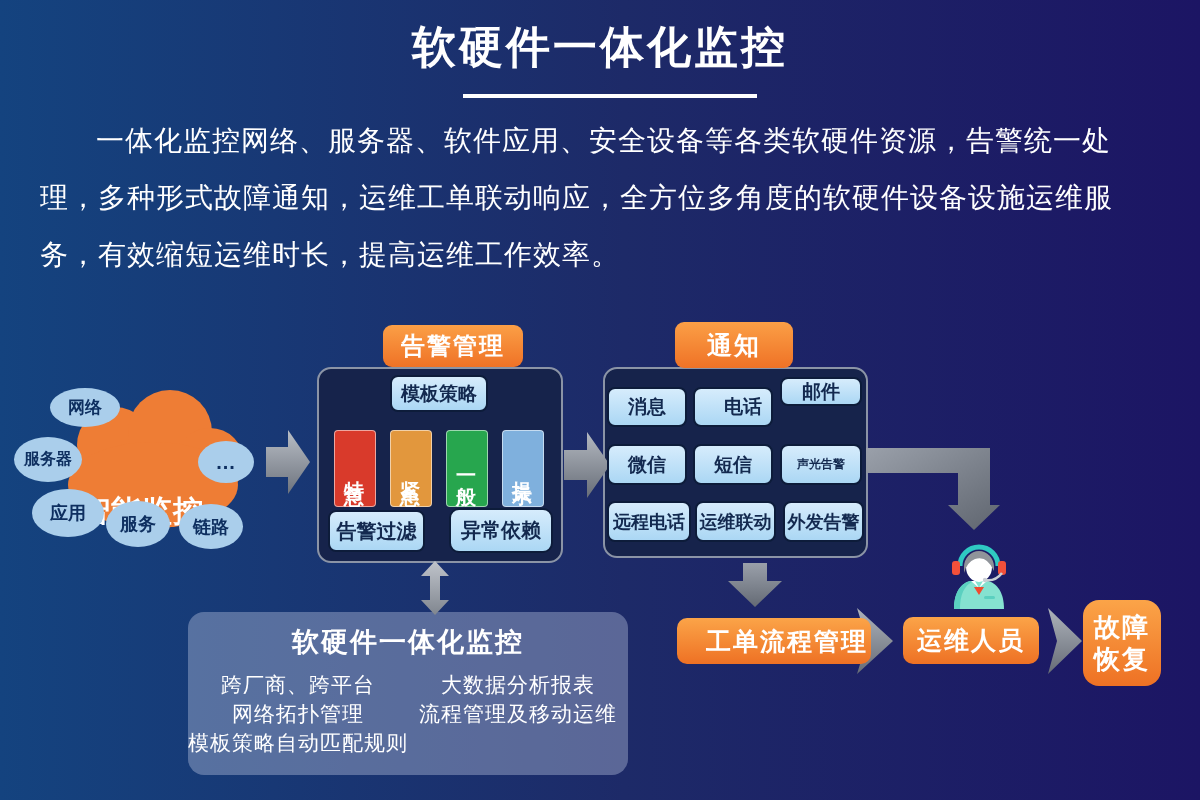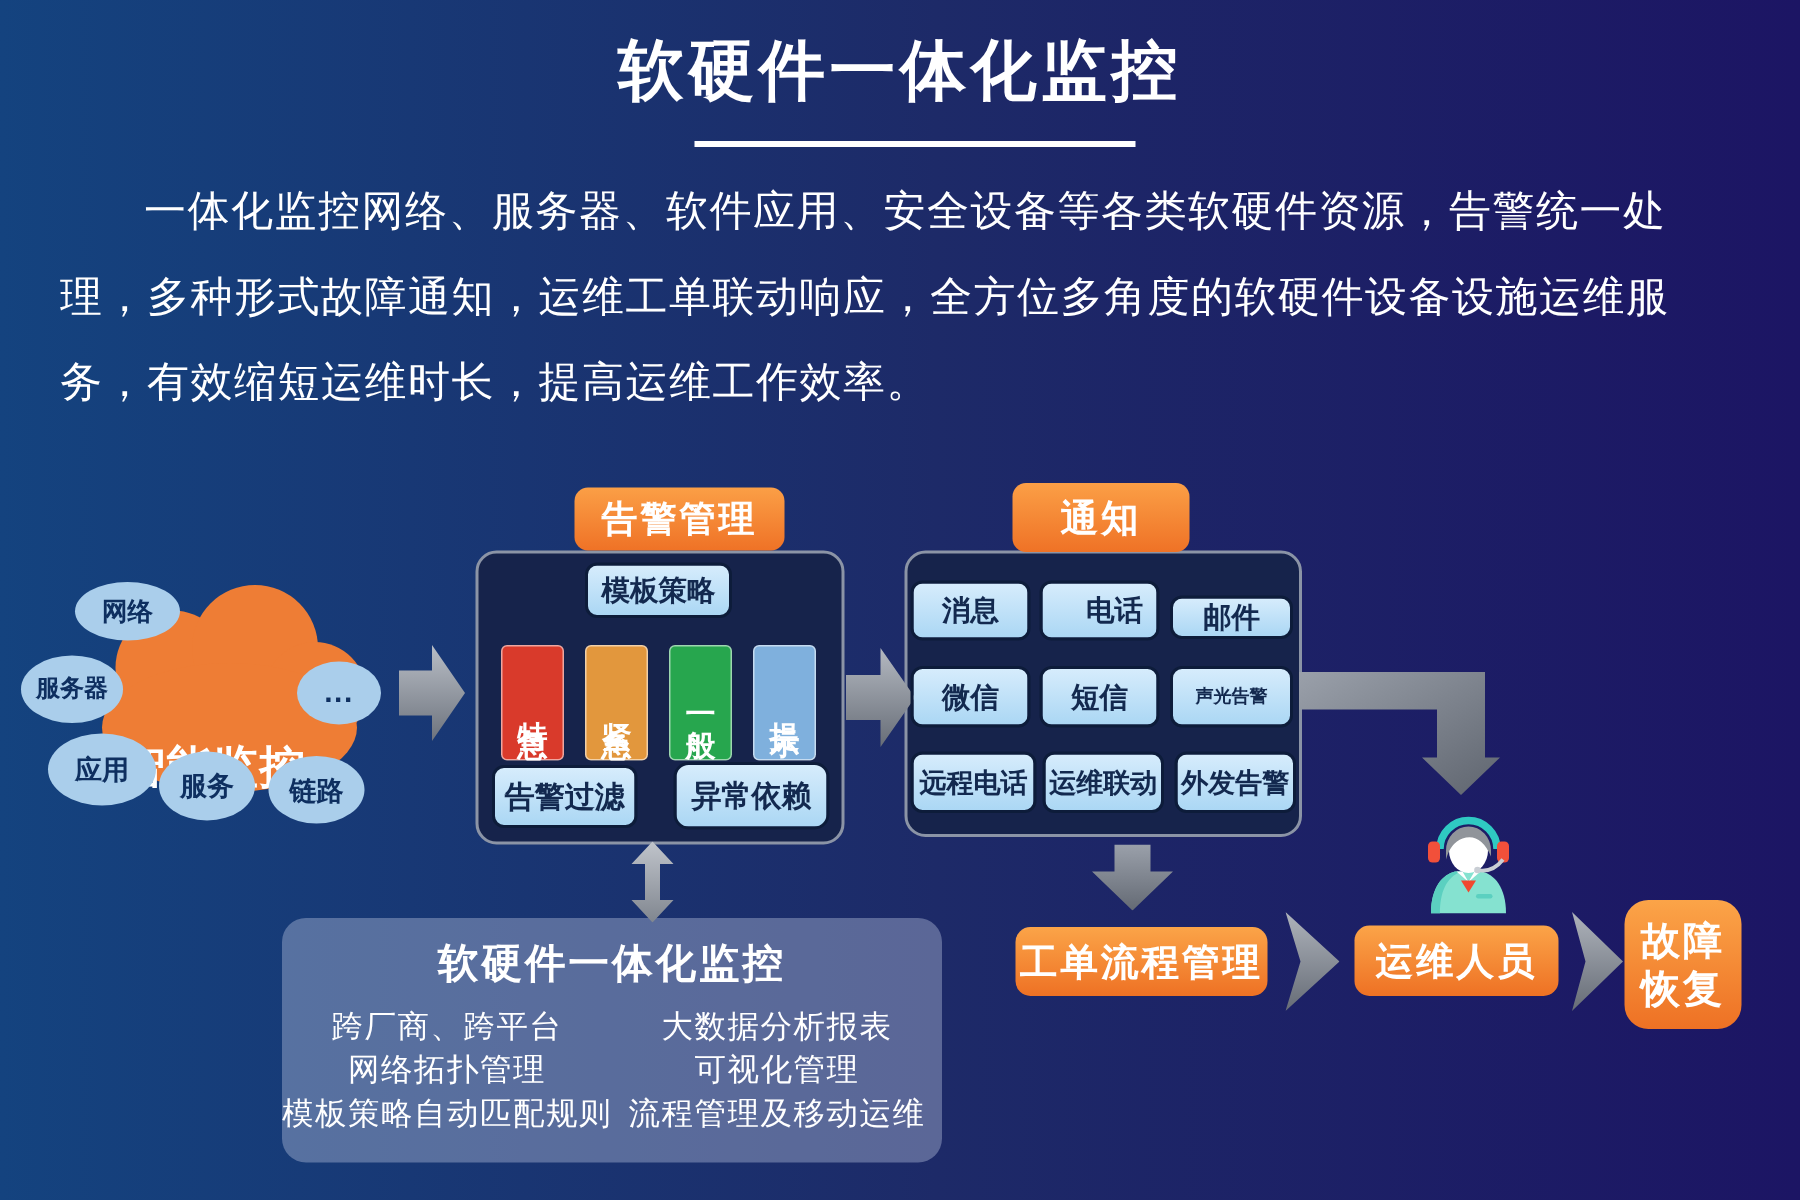--- a/index.html
+++ b/index.html
@@ -46,41 +46,41 @@
     font-weight:bold;font-size:20px;display:flex;align-items:center;justify-content:center;
     writing-mode:vertical-rl;text-orientation:upright;letter-spacing:6px;
     border:1px solid rgba(255,255,255,.55);box-sizing:border-box;z-index:2;padding-top:4px;}
   .lvl0{left:334px;background:#d93a2b;}
   .lvl1{left:390px;background:#e2973d;}
   .lvl2{left:446px;background:#27a64e;}
   .lvl3{left:502px;background:#7fb0dd;}
   .chan{font-size:19px;}
   .c0{left:607px;top:387px;width:80px;height:40px;}
   .c1{left:693px;top:387px;width:80px;height:40px;padding-left:20px;}
-  .c2{left:780px;top:397px;width:82px;height:29px;font-family:Liberation Mono, monospace;}
+  .c2{left:780px;top:377px;width:82px;height:29px;font-family:Liberation Mono, monospace;}
   .c3{left:607px;top:444px;width:80px;height:41px;}
   .c4{left:693px;top:444px;width:80px;height:41px;}
   .c5{left:780px;top:444px;width:82px;height:41px;font-size:12px;}
   .c6{left:607px;top:501px;width:84px;height:41px;font-size:18px;}
   .c7{left:695px;top:501px;width:81px;height:41px;font-size:18px;}
   .c8{left:783px;top:501px;width:81px;height:41px;font-size:18px;}
   
   .arrow{position:absolute;z-index:2;}
   .a-cloud{left:266px;top:430px;}
   .a-mid{left:564px;top:432px;}
   .a-updown{left:419px;top:561px;}
   .a-down{left:728px;top:563px;}
   .a-elbow{left:866px;top:446px;}
   .a-dart1{left:857px;top:608px;}
   .a-dart2{left:1048px;top:608px;}
   
   .obtn{position:absolute;background:linear-gradient(180deg,#fba448,#ee7124);border-radius:10px;
     color:#ffffff;font-weight:bold;display:flex;align-items:center;justify-content:center;
     letter-spacing:2px;z-index:2;}
-  .ticket-btn{left:677px;top:618px;width:168px;height:46px;font-size:25px;}
+  .ticket-btn{left:677px;top:618px;width:168px;height:46px;font-size:25px;padding-left:26px;}
   .operator-btn{left:903px;top:617px;width:136px;height:47px;font-size:25px;}
   .recovery-btn{left:1083px;top:600px;width:78px;height:86px;font-size:26px;border-radius:16px;
     flex-direction:column;line-height:1.25;}
   .person-svg{position:absolute;left:946px;top:539px;z-index:3;}
   
   .summary{position:absolute;left:188px;top:612px;width:440px;height:163px;
     background:rgba(184,194,222,0.40);border-radius:16px;z-index:1;color:#ffffff;}
   .summary-title{margin-top:12px;text-align:center;font-size:27px;font-weight:bold;letter-spacing:2px;}
   .summary-cols{display:flex;margin-top:10px;}
   .summary-col{width:50%;text-align:center;font-size:21px;line-height:29px;font-weight:500;letter-spacing:1px;}
@@ -222,19 +222,18 @@
   <div class="summary">
     <div class="summary-title">软硬件一体化监控</div>
     <div class="summary-cols">
       <div class="summary-col">
         <div>跨厂商、跨平台</div>
         <div>网络拓扑管理</div>
         <div>模板策略自动匹配规则</div>
       </div>
       <div class="summary-col">
         <div>大数据分析报表</div>
-        <div>可视化管理</div>
         <div>流程管理及移动运维</div>
       </div>
     </div>
   </div>
 
 </div>
 
 </body></html>

